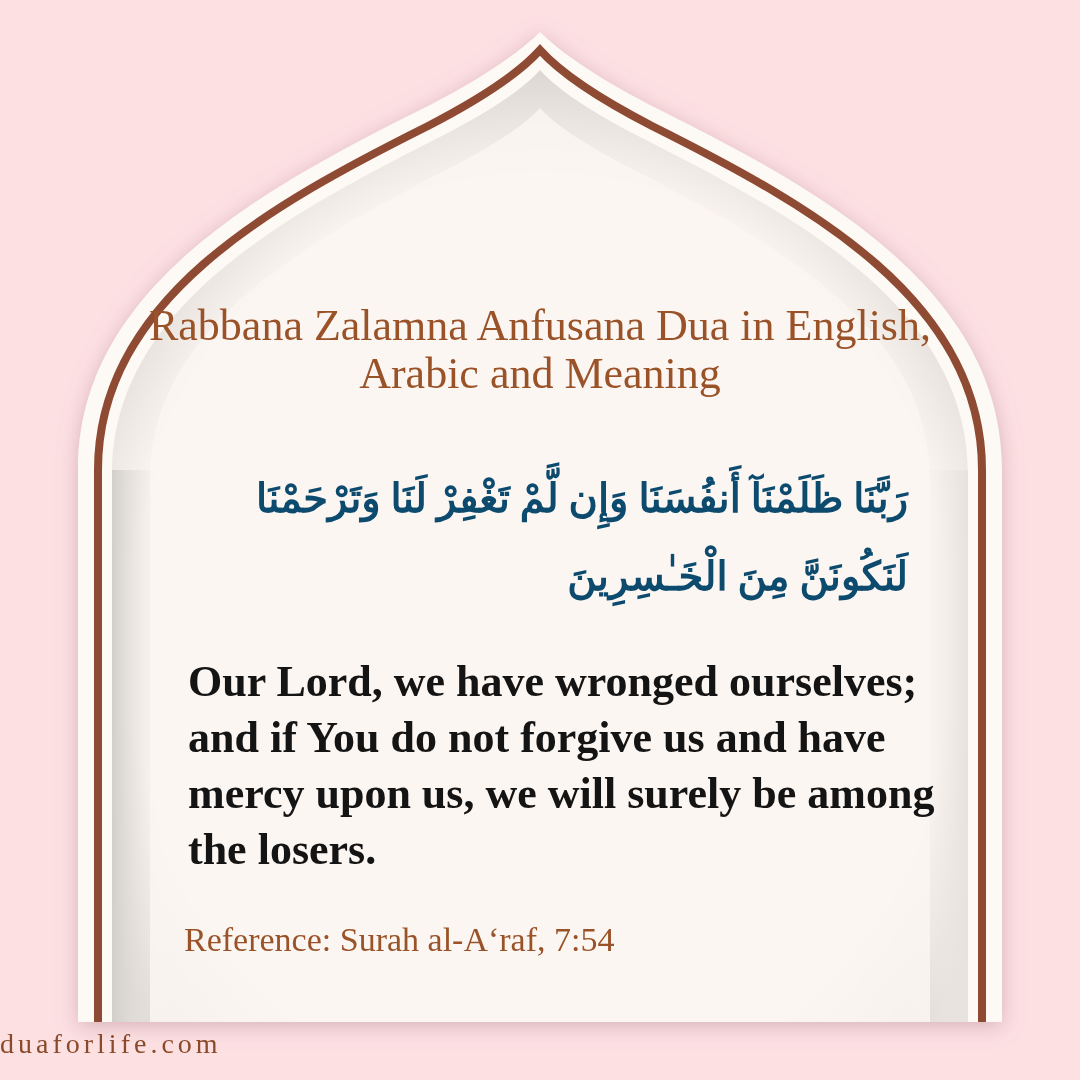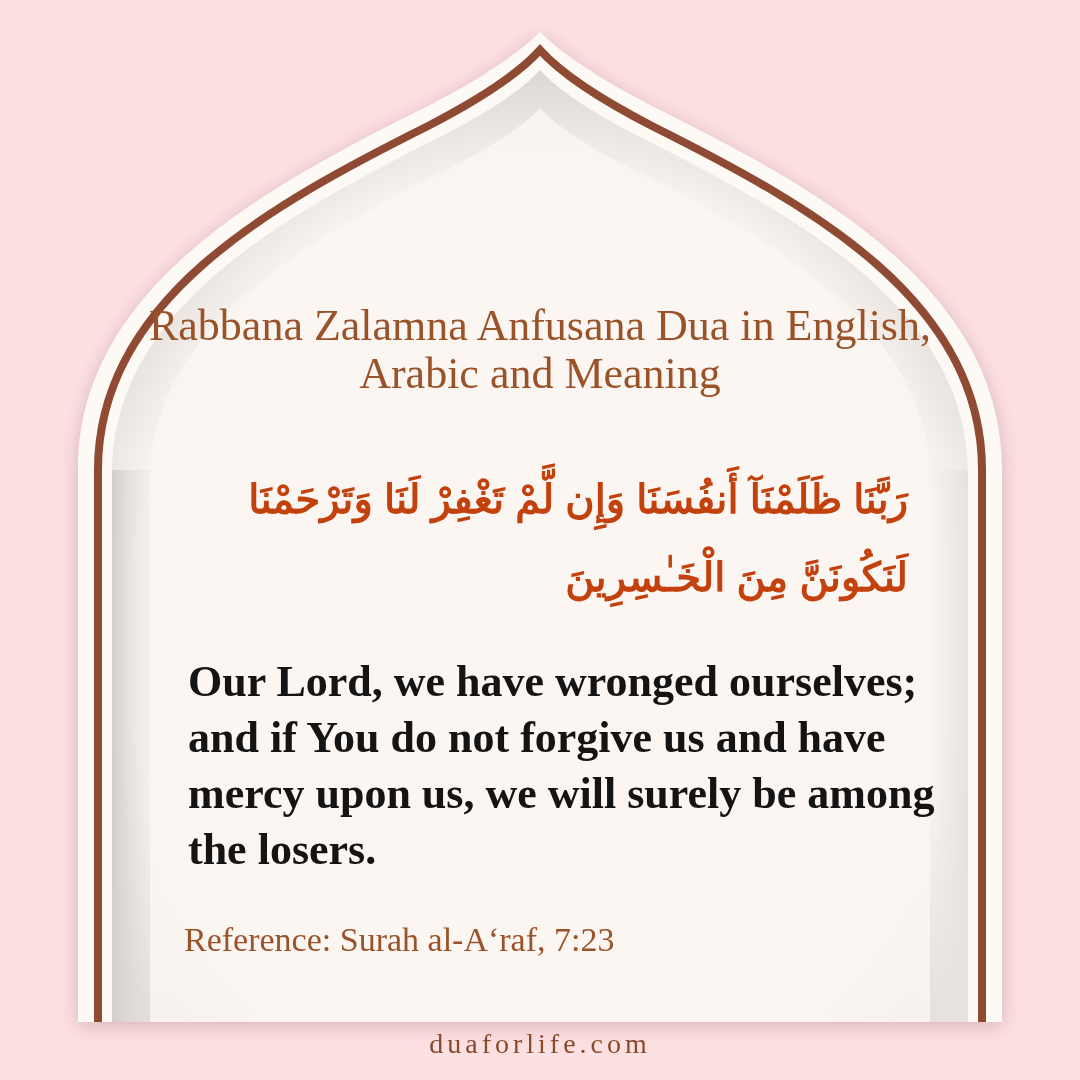--- a/index.html
+++ b/index.html
@@ -8,35 +8,35 @@
     background: #fde0e2; position: relative;
     font-family: "Liberation Serif", serif;
   }
   #arch-svg { position: absolute; left: 0; top: 0; width: 1080px; height: 1080px; }
   .title {
     position: absolute; left: 140px; width: 800px; top: 302px;
     text-align: center; color: #9a5228; font-size: 44px; line-height: 48px;
   }
   .arabic {
     position: absolute; left: 170px; width: 738px; top: 460px;
-    direction: rtl; text-align: right; color: #c2410c;
-    font-family: Liberation Sans, sans-serif; font-weight: bold;
+    direction: rtl; text-align: right; color: #0c4a6e;
+    font-family: Liberation Serif, serif; font-weight: bold;
     font-size: 40px; line-height: 78px;
   }
   .translation {
     position: absolute; left: 188px; width: 760px; top: 654px;
     color: #141414; font-size: 44px; line-height: 56px; font-weight: bold;
   }
   .reference {
     position: absolute; left: 184px; top: 918px;
     color: #9a5228; font-size: 34px; line-height: 44px;
   }
   .footer {
     position: absolute; left: 0; width: 1080px; top: 1028px;
-    text-align: center; color: #8a4a2a; font-size: 28px; letter-spacing: 4px;
+    color: #8a4a2a; font-size: 28px; letter-spacing: 4px;
   }
 </style>
 </head>
 <body>
 
 <svg id="arch-svg" viewBox="0 0 1080 1080" xmlns="http://www.w3.org/2000/svg">
   <defs>
     <filter id="outerShadow" x="-10%" y="-10%" width="120%" height="120%">
       <feGaussianBlur in="SourceAlpha" stdDeviation="10"></feGaussianBlur>
       <feOffset dx="0" dy="4" result="b"></feOffset>
@@ -64,14 +64,14 @@
   <path fill="none" stroke="#8f4a33" stroke-width="8" d="M98 1022 L98 470 C98 300 270 205 428 126 C486 96 522 70 540 50 C558 70 594 96 652 126 C810 205 982 300 982 470 L982 1022"></path>
 
   <path fill="url(#innerGlow)" d="M112 1022 L112 474 C112 310 280 218 434 140 C490 112 524 88 540 70 C556 88 590 112 646 140 C800 218 968 310 968 474 L968 1022 Z"></path>
   <rect x="112" y="470" width="856" height="552" fill="url(#leftShade)"></rect>
   <path fill="#fcf6f2" opacity="0.85" d="M150 1022 L150 480 C150 330 300 245 446 170 C495 145 526 124 540 108 C554 124 585 145 634 170 C780 245 930 330 930 480 L930 1022 Z"></path>
 </svg>
 
 <div class="title">Rabbana Zalamna Anfusana Dua in English, Arabic and Meaning</div>
 <div class="arabic">رَبَّنَا ظَلَمْنَآ أَنفُسَنَا وَإِن لَّمْ تَغْفِرْ لَنَا وَتَرْحَمْنَا لَنَكُونَنَّ مِنَ الْخَـٰسِرِينَ</div>
 <div class="translation">Our Lord, we have wronged ourselves; and if You do not forgive us and have mercy upon us, we will surely be among the losers.</div>
-<div class="reference">Reference: Surah al-A‘raf, 7:23</div>
+<div class="reference">Reference: Surah al-A‘raf, 7:54</div>
 <div class="footer">duaforlife.com</div>
 
 </body></html>

